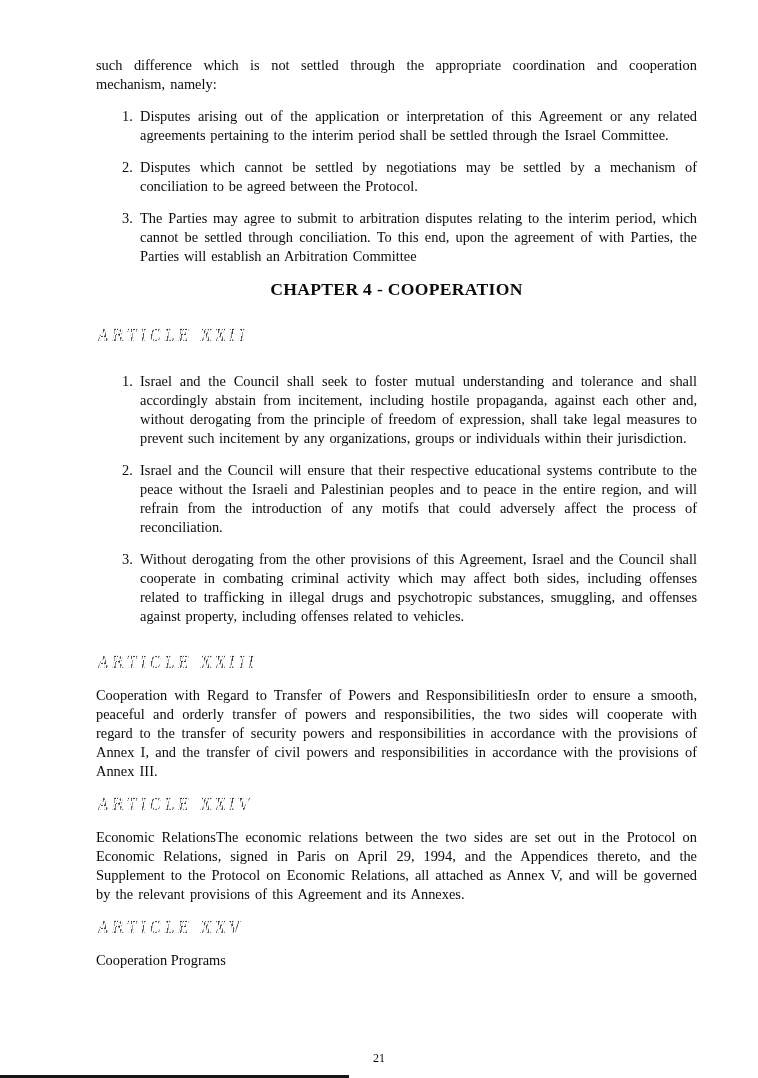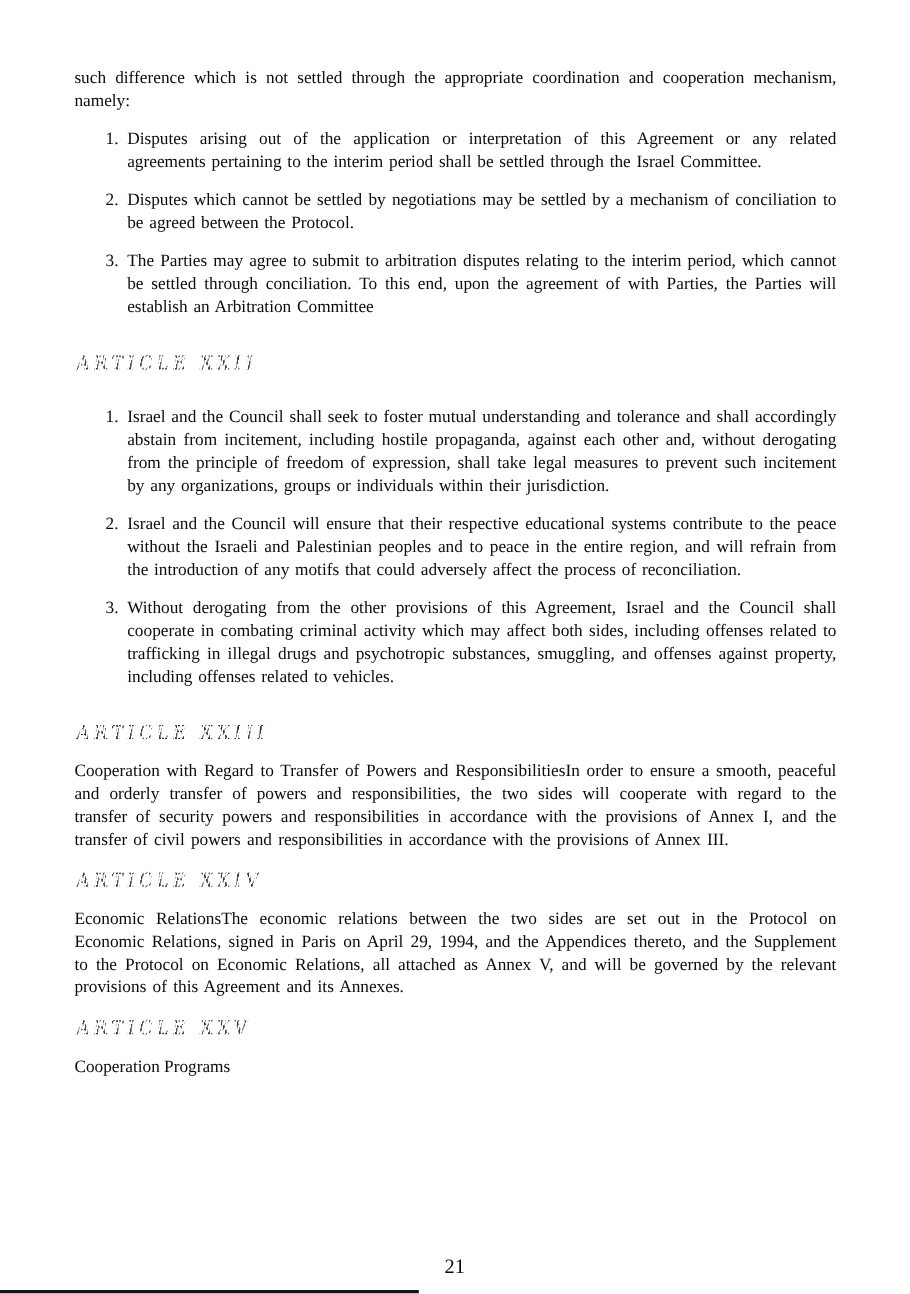--- a/index.html
+++ b/index.html
@@ -6,21 +6,21 @@
   body {
     width: 758px;
     height: 1078px;
     position: relative;
     overflow: hidden;
     background: #ffffff;
     font-family: "Liberation Serif", "DejaVu Serif", serif;
     color: #0b0b0b;
   }
   .sheet {
-    padding: 56px 61px 0 62px;
+    padding: 56px 61px 0 96px;
   }
   .para {
     font-size: 14.4px;
     line-height: 1.32;
     text-align: justify;
     word-spacing: 1.6px;
     margin: 0;
   }
   .plain {
     font-size: 14.4px;
@@ -69,21 +69,21 @@
     mask-image: repeating-linear-gradient(100deg, #000 0px, #000 1.5px, transparent 1.5px, transparent 2.7px);
     filter: blur(0.25px);
   }
   .article-block { margin: 0; }
   .page-number {
     position: absolute;
     left: 0;
     right: 0;
     bottom: 12px;
     text-align: center;
-    font-size: 17px;
+    font-size: 12px;
     font-family: Liberation Serif, serif;
   }
   .scan-edge {
     position: absolute;
     left: 0;
     bottom: 0;
     width: 46%;
     height: 3px;
     background: #161616;
   }
@@ -103,20 +103,21 @@
     <li>
       <span class="num">2.</span>
       <span class="txt">Disputes which cannot be settled by negotiations may be settled by a mechanism of conciliation to be agreed between the Protocol.</span>
     </li>
     <li>
       <span class="num">3.</span>
       <span class="txt">The Parties may agree to submit to arbitration disputes relating to the interim period, which cannot be settled through conciliation. To this end, upon the agreement of with Parties, the Parties will establish an Arbitration Committee</span>
     </li>
   </ol>
 
+  <h1 class="chapter">CHAPTER 4 - COOPERATION</h1>
 
   <div class="article-block">
     <span class="article-heading">ARTICLE XXII</span>
     <ol class="nlist">
       <li>
         <span class="num">1.</span>
         <span class="txt">Israel and the Council shall seek to foster mutual understanding and tolerance and shall accordingly abstain from incitement, including hostile propaganda, against each other and, without derogating from the principle of freedom of expression, shall take legal measures to prevent such incitement by any organizations, groups or individuals within their jurisdiction.</span>
       </li>
       <li>
         <span class="num">2.</span>

